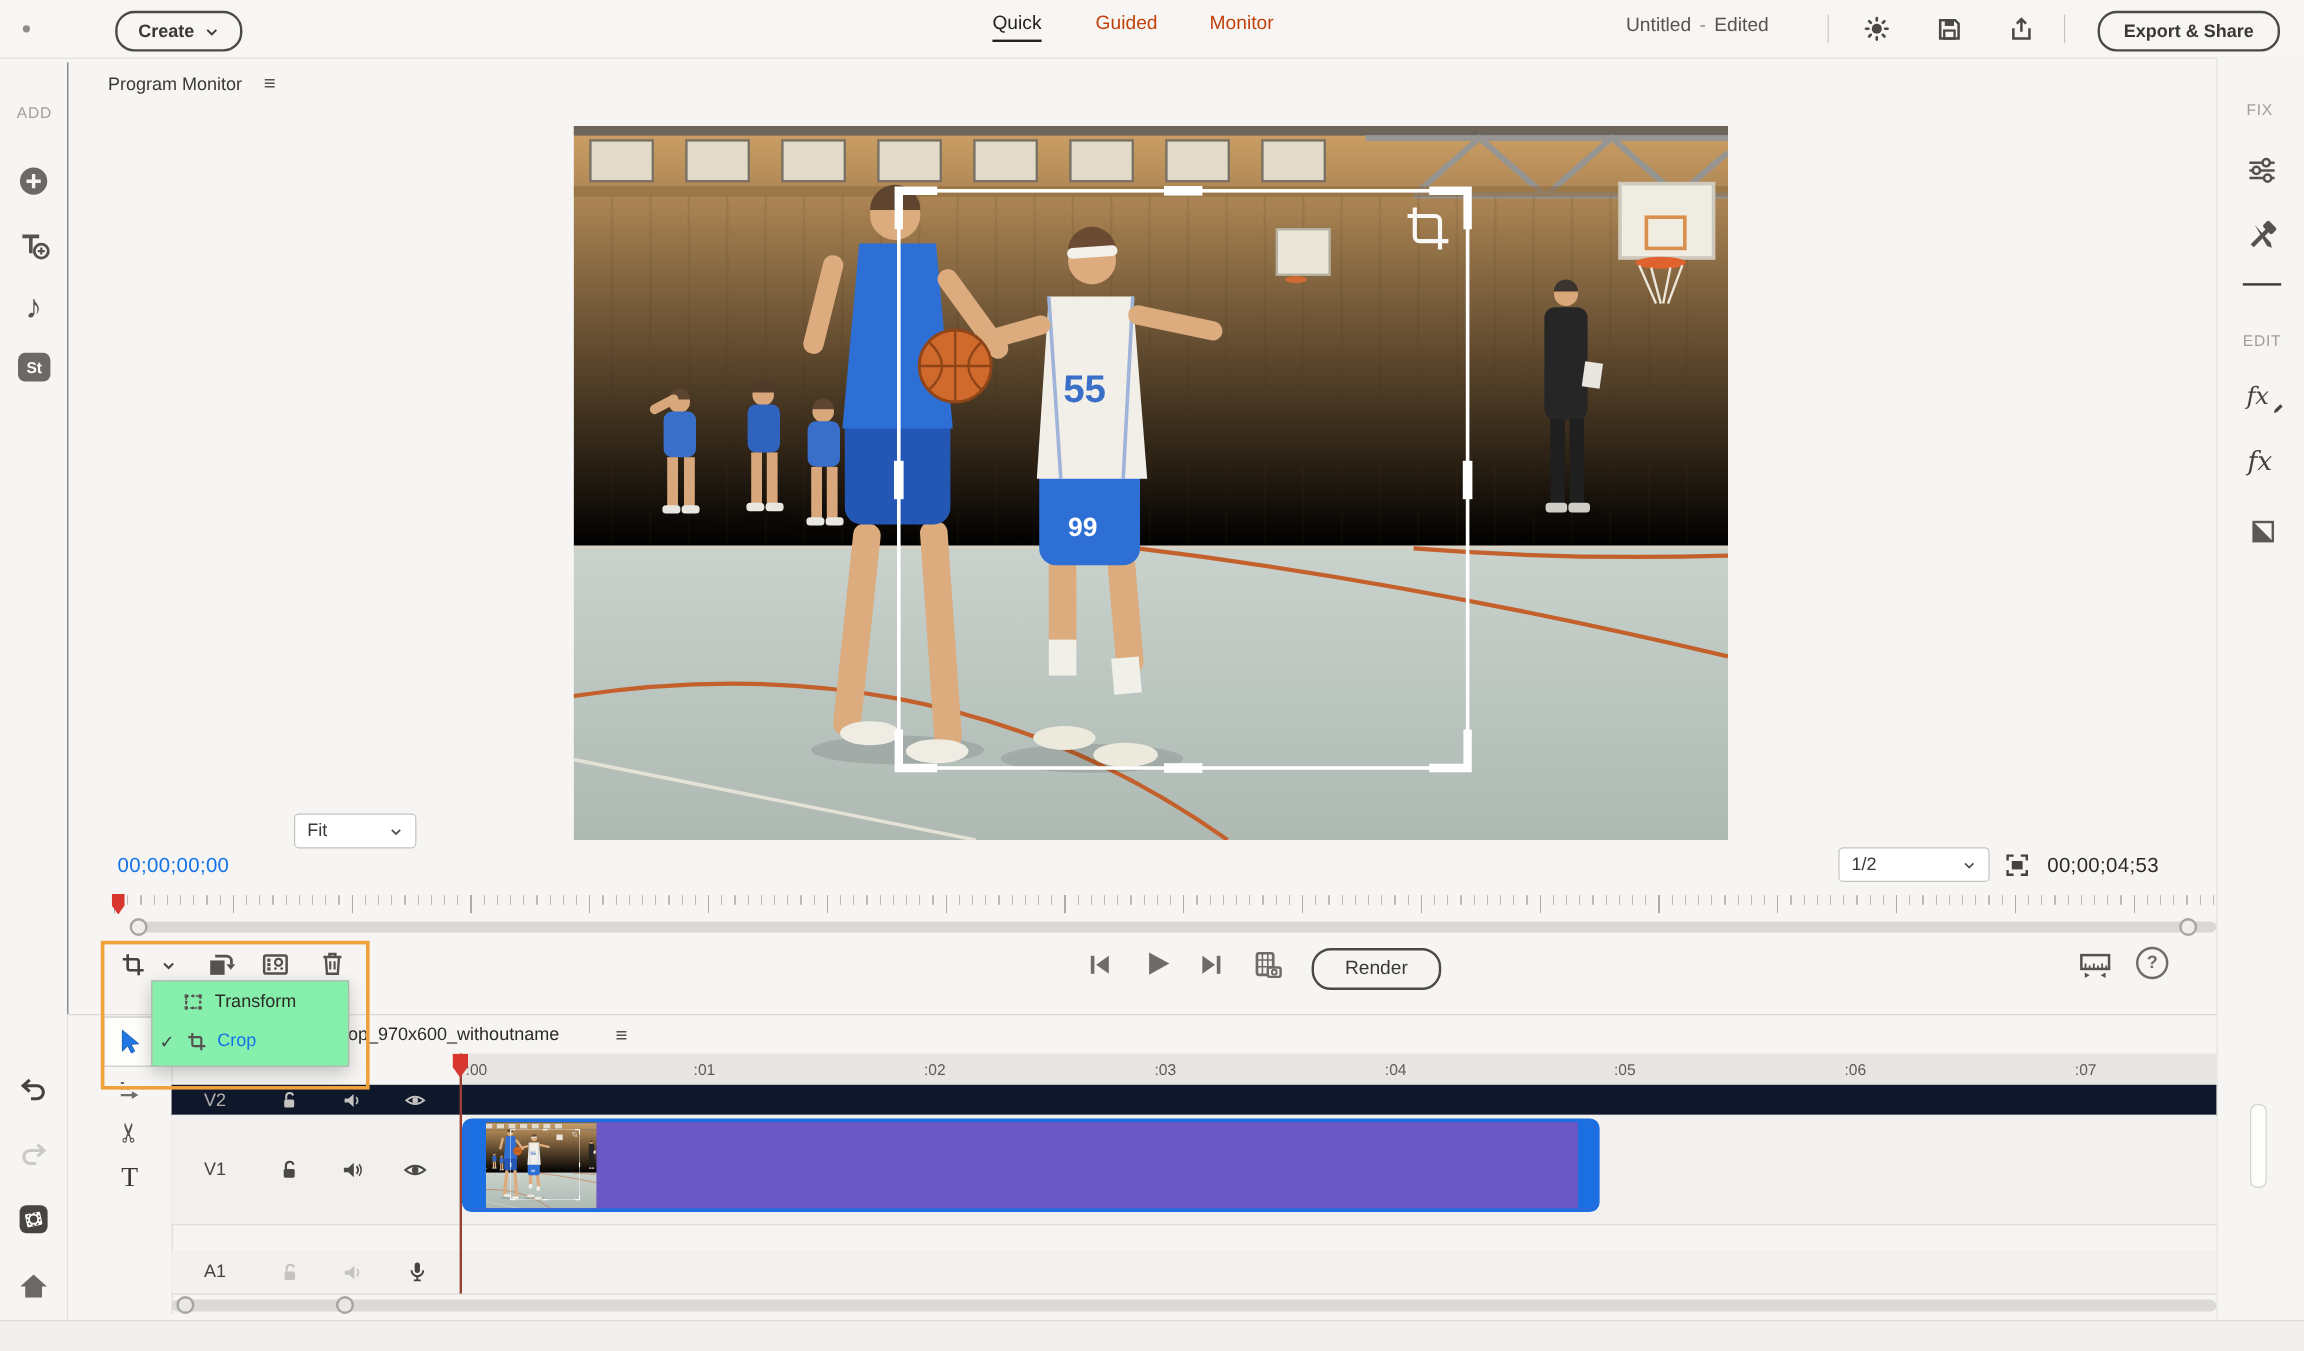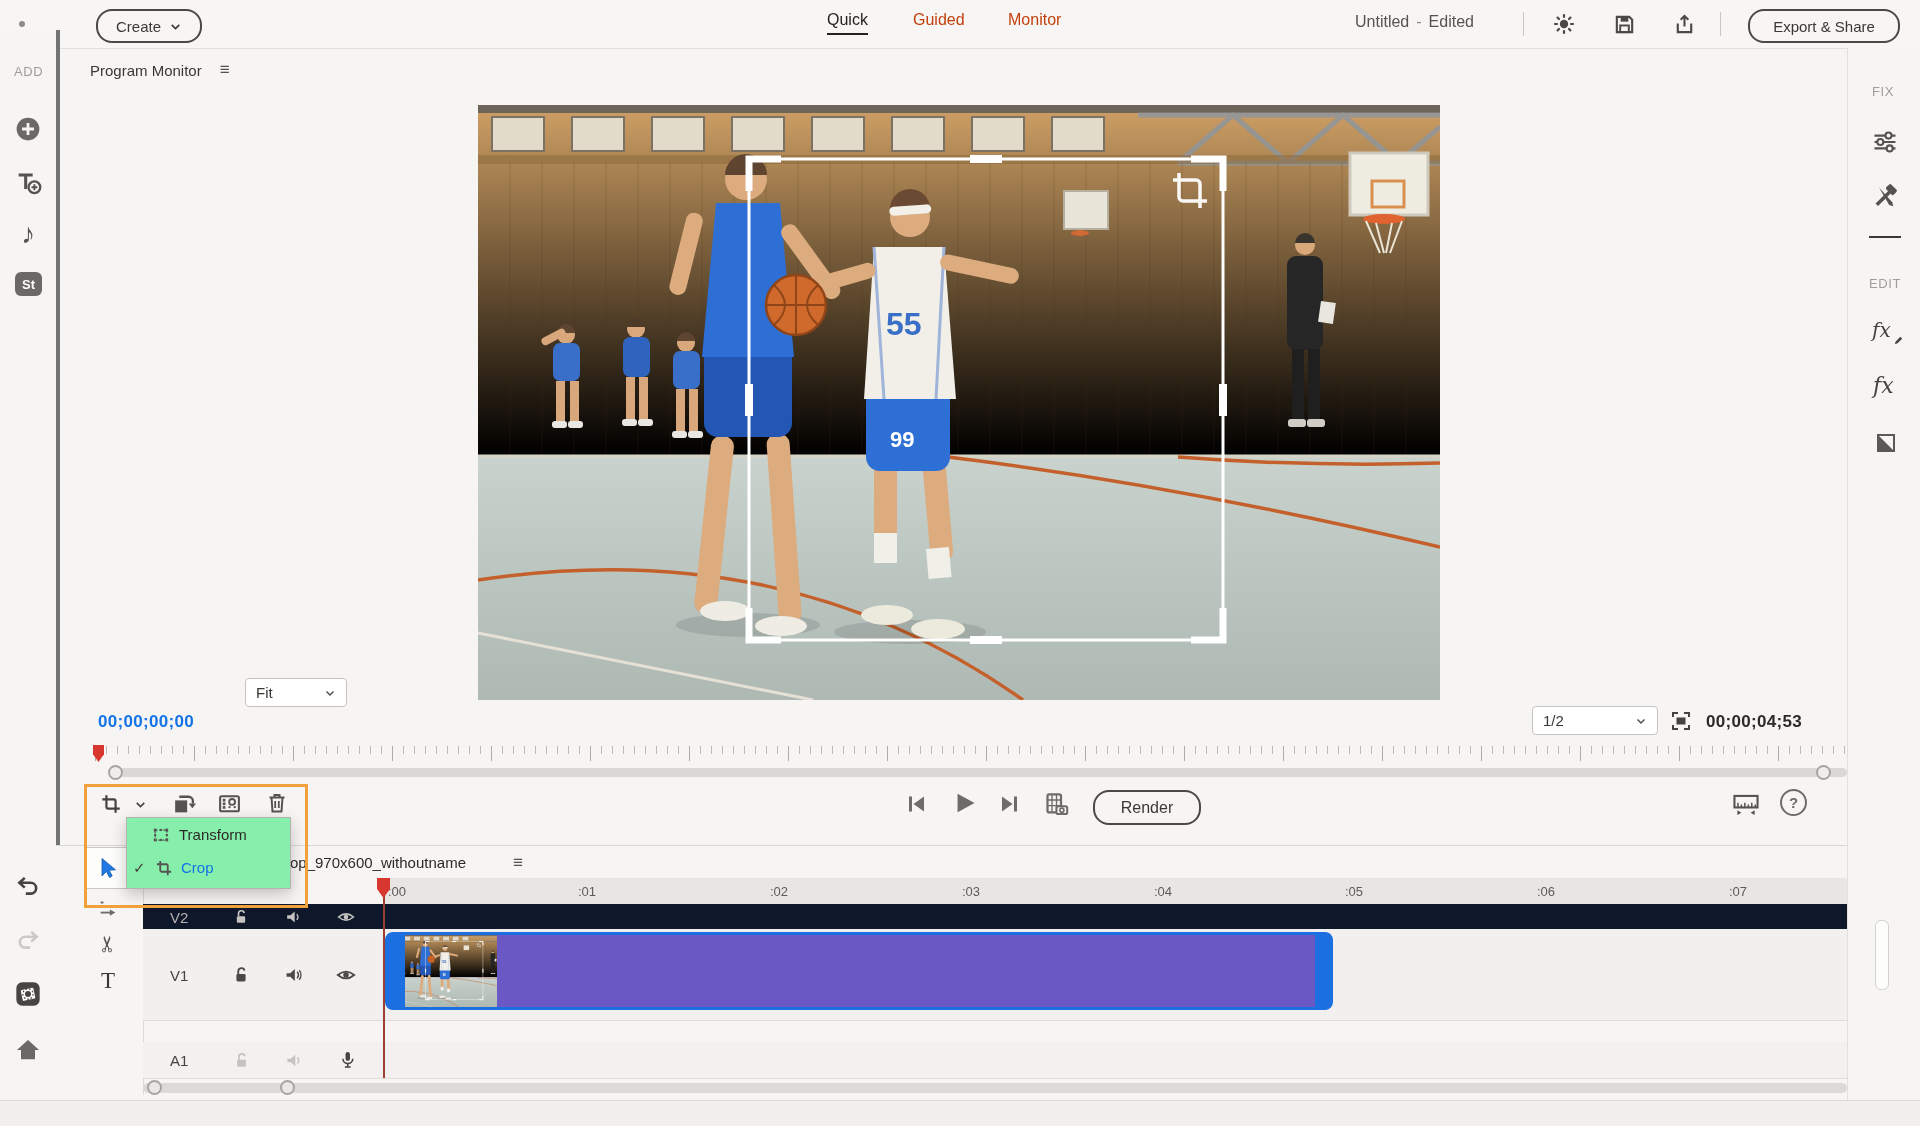--- a/index.html
+++ b/index.html
@@ -3,27 +3,27 @@
 <meta charset="utf-8">
 <style>
   html,body{margin:0;padding:0}
   body{width:1920px;height:1126px;position:relative;overflow:hidden;
        background:#f6f5f3;font-family:"Liberation Sans","DejaVu Sans",sans-serif;
        -webkit-font-smoothing:antialiased;color:#3a3835}
   .abs{position:absolute}
   .i{display:flex;align-items:center;justify-content:center}
   svg{display:block}
   .pill{border:2px solid #4b4946;border-radius:16px;background:transparent;
-        font-weight:normal;font-size:15px;color:#3a3835;display:flex;align-items:center;justify-content:center;gap:8px}
+        font-weight:bold;font-size:15px;color:#3a3835;display:flex;align-items:center;justify-content:center;gap:8px}
   .tab{font-size:16px;color:#c2410c;cursor:default}
   .tab.active{color:#252320;border-bottom:2px solid #252320;padding-bottom:4px}
   .railtxt{font-size:13px;color:#a09d9a;letter-spacing:.6px}
   .sel{background:#fff;border:1px solid #c6c4c1;border-radius:4px;display:flex;
        align-items:center;justify-content:space-between;padding:0 10px;font-size:15px;color:#3a3835}
-  .tc{font-size:17px;font-weight:bold;letter-spacing:.3px}
+  .tc{font-size:17px;font-weight:normal;letter-spacing:.3px}
   .menu{background:#86efac;border:1px solid #b5b3b0;box-shadow:0 5px 14px rgba(0,0,0,.22);z-index:40}
   .menuitem{height:33px;display:flex;align-items:center;font-size:15px;gap:8px;padding-left:6px}
   .trklabel{font-size:15px;position:absolute;left:170px;transform:translateY(-50%)}
   .rowline{border-bottom:1px solid #deddd9}
   .ticklabel{position:absolute;top:6px;font-size:13px;color:#5d5b57}
   .circlehandle{position:absolute;width:15px;height:15px;border-radius:50%;
                 background:#f0eeec;border:2px solid #a7a5a2;box-sizing:border-box}
 </style>
 </head>
 <body>
@@ -218,21 +218,21 @@
       <path d="M5,11 v9 h14 v-9" fill="none" stroke="#4b4946" stroke-width="2.2"></path>
       <path d="M12,14 V3.5 M8,7 l4,-4 4,4" fill="none" stroke="#4b4946" stroke-width="2.2"></path>
     </svg>
   </div>
   <div class="abs" style="left:1720px;top:12px;width:1px;height:24px;background:#c9c7c4"></div>
   <div class="abs pill" style="left:1748px;top:9px;width:148px;height:30px">
     <span>Export &amp; Share</span>
   </div>
 </div>
 
-<div class="abs" style="left:0;top:30px;width:56px;height:1052px;background:#f6f5f3;border-right:4px solid #737373">
+<div class="abs" style="left:0;top:52px;width:56px;height:1052px;background:#f6f5f3;border-right:1px solid #737373">
   <div class="abs railtxt" style="left:14px;top:34px">ADD</div>
   <div class="abs i" style="left:15px;top:86px;width:26px;height:26px">
     <svg width="26" height="26" viewBox="0 0 24 24">
       <circle cx="12" cy="12" r="10.5" fill="#6b6865"></circle>
       <path d="M12,6.5 V17.5 M6.5,12 H17.5" stroke="#f6f5f3" stroke-width="2.6"></path>
     </svg>
   </div>
   <div class="abs i" style="left:14px;top:138px;width:28px;height:28px">
     <svg width="28" height="28" viewBox="0 0 24 24">
       <path d="M4,6 H16 M10,6 V18" stroke="#55524f" stroke-width="2.6"></path>

